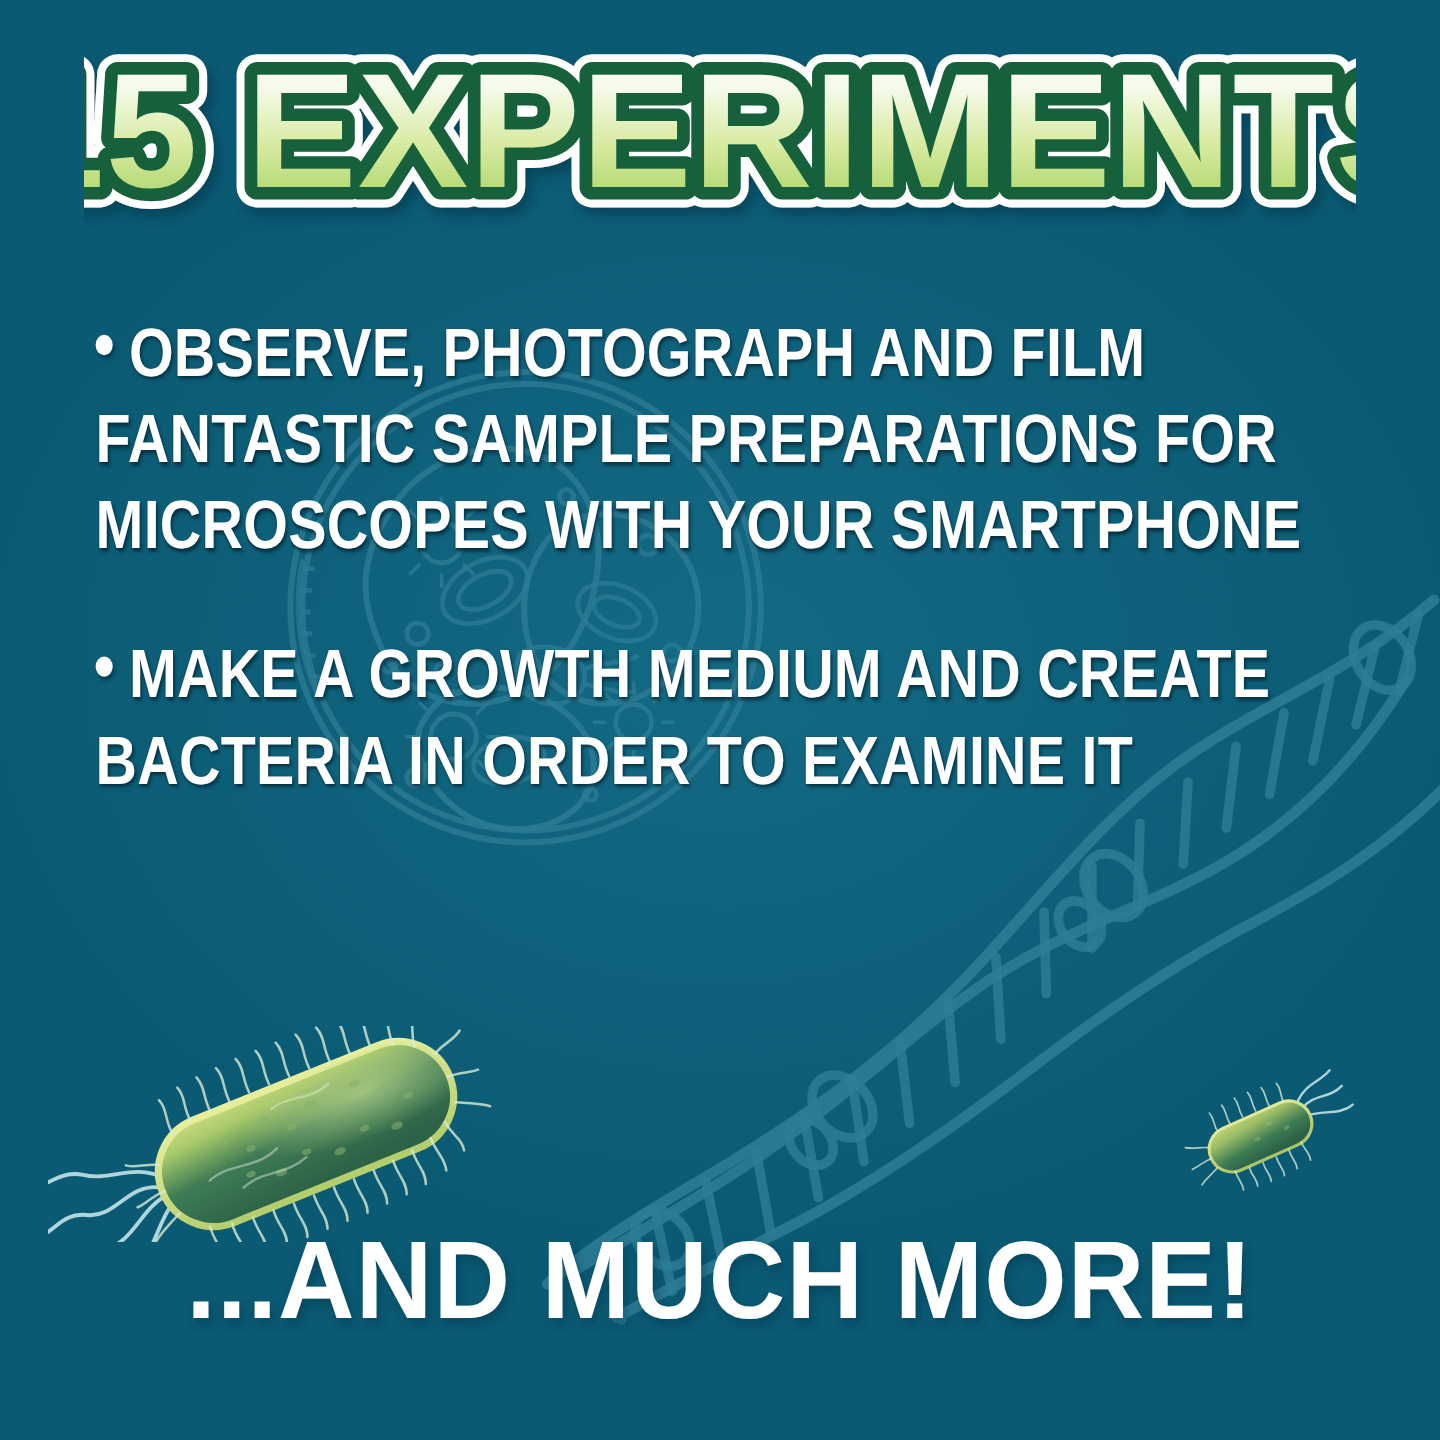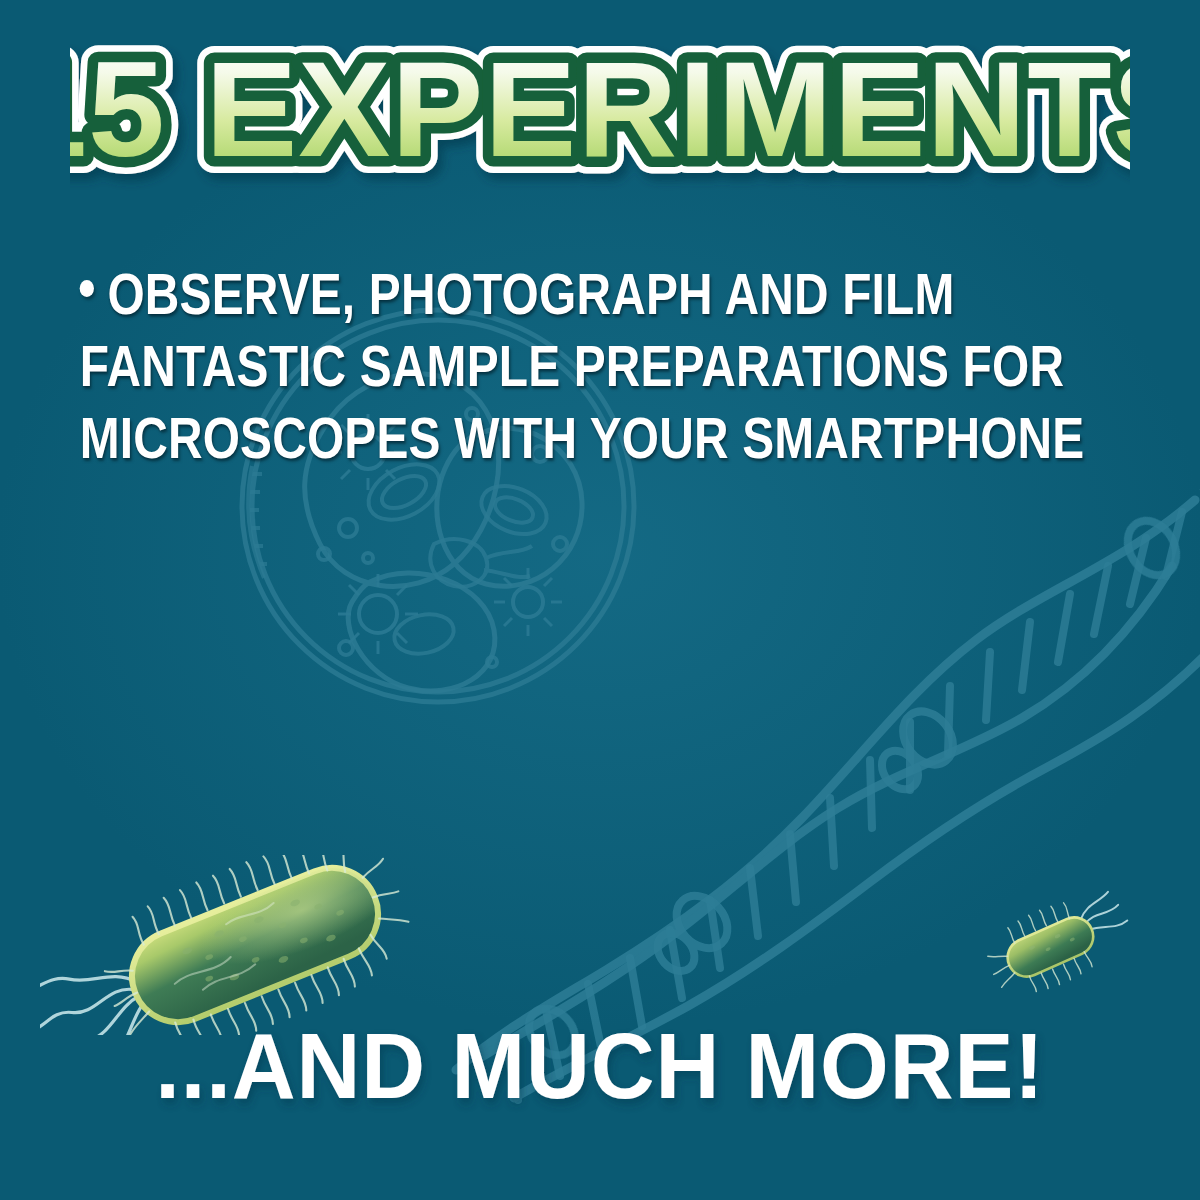--- a/index.html
+++ b/index.html
@@ -268,20 +268,24 @@
   </div>
 
   <div class="bullets">
 
     <div class="bullet-block">
       <span class="bline"><span class="dot"></span><span>OBSERVE, PHOTOGRAPH AND FILM</span></span>
       <span class="bline">FANTASTIC SAMPLE PREPARATIONS FOR</span>
       <span class="bline">MICROSCOPES WITH YOUR SMARTPHONE</span>
     </div>
 
+    <div class="bullet-block gap-2">
+      <span class="bline"><span class="dot"></span><span>MAKE A GROWTH MEDIUM AND CREATE</span></span>
+      <span class="bline">BACTERIA IN ORDER TO EXAMINE IT</span>
+    </div>
 
   </div>
 
   <div class="germ germ-large">
     <svg width="430" height="180" viewBox="0 0 430 180">
       <defs>
         <linearGradient id="rodBodyL" x1="0" y1="0" x2="0.25" y2="1">
           <stop offset="0%" stop-color="#cfe07f"></stop>
           <stop offset="22%" stop-color="#a8c96a"></stop>
           <stop offset="55%" stop-color="#3f7c55"></stop>

